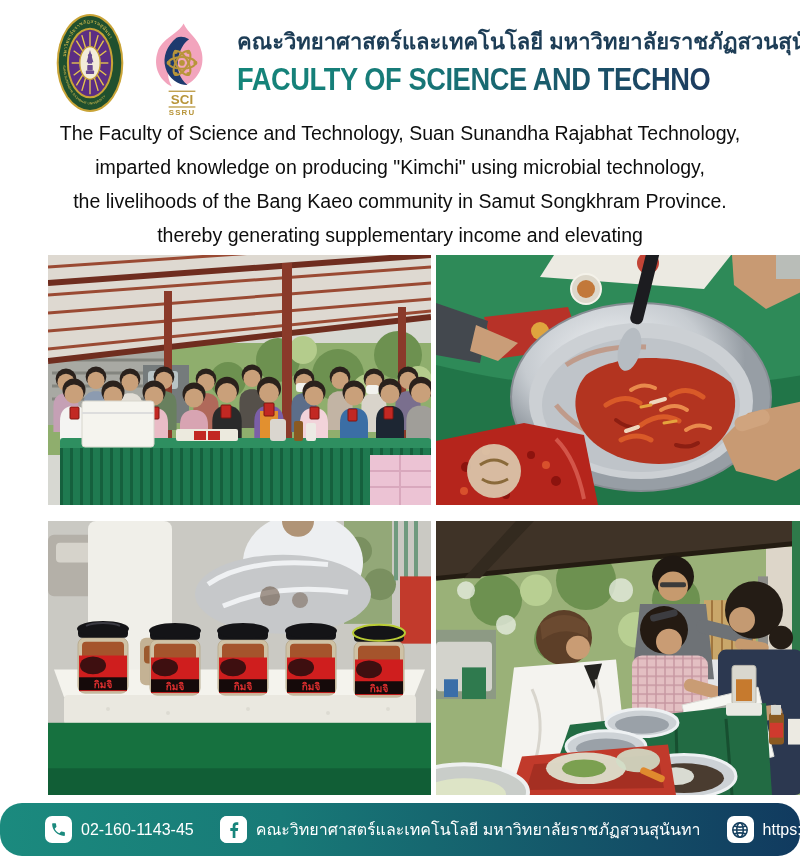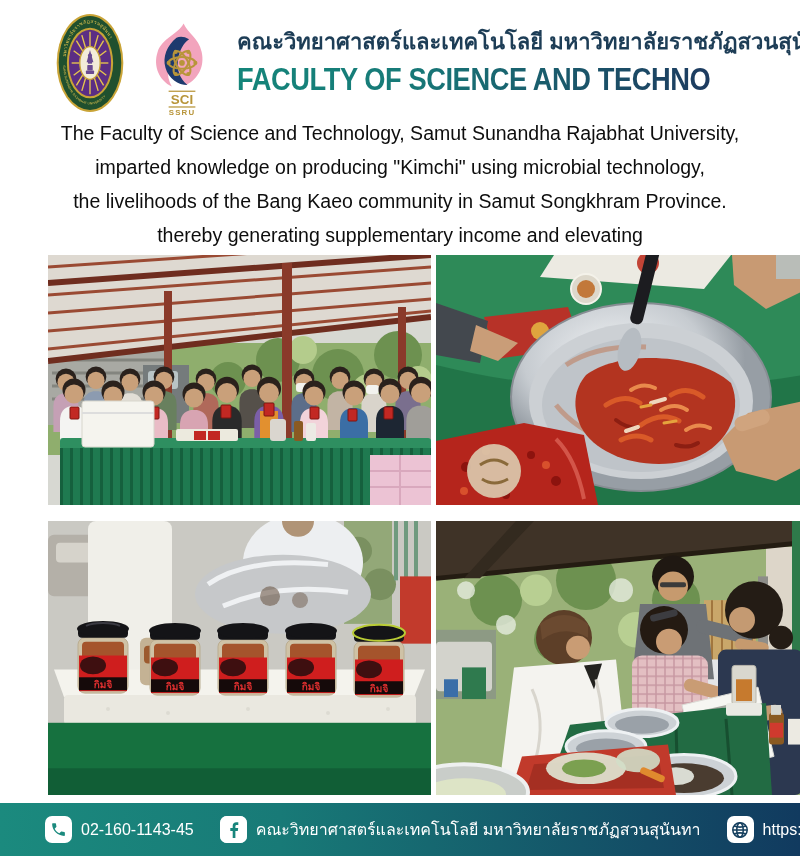--- a/index.html
+++ b/index.html
@@ -21,21 +21,21 @@
   .announce{position:absolute;top:116px;left:0;width:800px;text-align:center;
             font-size:19.5px;line-height:34px;color:#0d0d0d;}
   
   .grid{position:absolute;top:255px;left:25px;width:755px;display:grid;
         grid-template-columns:383px 367px;grid-template-rows:250px 274px;gap:16px 5px;padding-left:23px;}
   .photo{overflow:hidden;background:#ccc;}
   .photo svg{display:block;width:100%;height:100%;}
   
   .footer{position:absolute;left:0;bottom:0;width:800px;height:53px;
           background:linear-gradient(90deg,#1b8a7e 0%,#187a77 35%,#113a5f 100%);
-          display:flex;align-items:center;padding:0 14px 0 45px;box-sizing:border-box;gap:26px;}
+          display:flex;align-items:center;padding:0 14px 0 45px;box-sizing:border-box;gap:26px;border-radius:22px;}
   .f-group{display:flex;align-items:center;gap:9px;color:#fff;font-size:16px;white-space:nowrap;}
   .f-group.last{margin-left:auto;}
   .f-ico{width:27px;height:27px;border-radius:7px;background:#fff;display:flex;
          align-items:center;justify-content:center;flex:0 0 auto;}
   .f-ico svg{display:block;}
 </style>
 </head>
 <body>
 
 <div id="page">
@@ -108,21 +108,21 @@
       <text x="45" y="118" text-anchor="middle" font-size="10" font-weight="bold" letter-spacing="1.5" fill="#b8953a">SSRU</text>
     </svg>
 
     <div class="title-block">
       <div class="title-thai">คณะวิทยาศาสตร์และเทคโนโลยี  มหาวิทยาลัยราชภัฏสวนสุนันทา</div>
       <div class="title-en">FACULTY OF SCIENCE AND TECHNOLOGY</div>
     </div>
   </div>
 
   <div class="announce">
-    <div>The Faculty of Science and Technology, Samut Sunandha Rajabhat University,</div>
+    <div>The Faculty of Science and Technology, Suan Sunandha Rajabhat Technology,</div>
     <div>imparted knowledge on producing "Kimchi" using microbial technology,</div>
     <div>the livelihoods of the Bang Kaeo community in Samut Songkhram Province.</div>
     <div>thereby generating supplementary income and elevating</div>
   </div>
 
   <div class="grid">
 
     <div class="photo" aria-label="Group photo of participants under a pavilion holding kimchi packs behind a green table">
       <svg viewBox="0 0 383 250" preserveAspectRatio="none">
         <defs>

